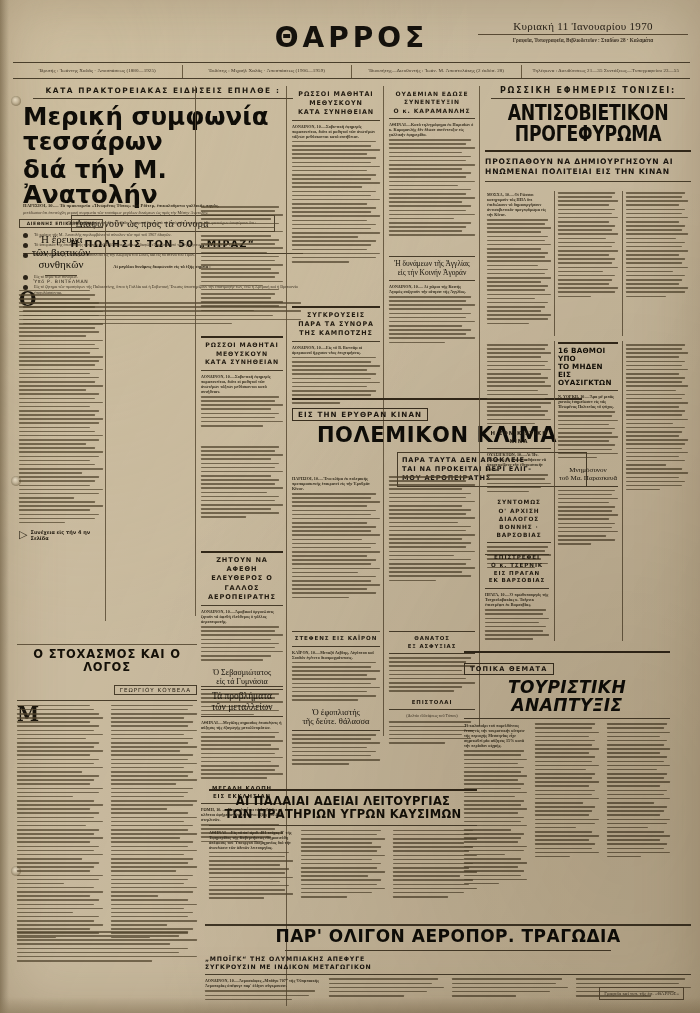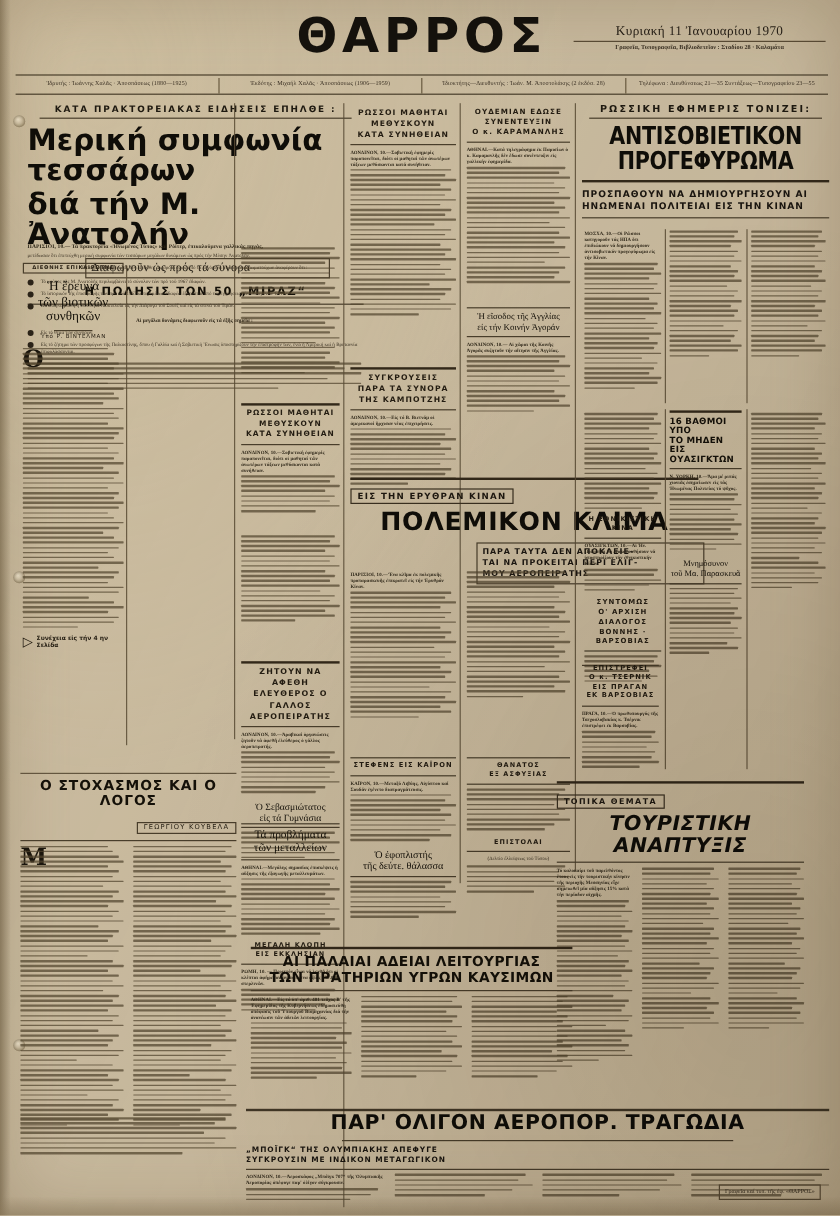--- a/index.html
+++ b/index.html
@@ -17,22 +17,22 @@
   .edge-b{position:absolute;left:0;bottom:0;width:700px;height:16px;
      background:linear-gradient(0deg,#8d7c5e,rgba(205,191,164,0));opacity:.6;}
   .sheet{position:absolute;left:9px;top:6px;width:685px;height:1000px;}
 
   
   .masthead{position:relative;height:58px;}
   .mh-left{position:absolute;left:8px;top:12px;width:210px;text-align:center;}
   .mh-left .l1{font-size:11.5px;letter-spacing:.2px;color:#2b2318;border-bottom:1px solid #5a4c36;
      padding-bottom:2px;display:inline-block;}
   .mh-left .l2{font-size:5.2px;font-weight:bold;color:#3a3023;margin-top:2.5px;letter-spacing:.1px;}
-  .mh-title{position:absolute;left:0;right:0;top:1px;text-align:center;
-     font-family:"DejaVu Sans",sans-serif;font-weight:bold;font-size:40px;letter-spacing:4px;color:#14110c;}
+  .mh-title{position:absolute;left:0;right:0;top:15px;text-align:center;
+     font-family:"DejaVu Sans",sans-serif;font-weight:bold;font-size:28px;letter-spacing:4px;color:#14110c;}
   .mh-right{position:absolute;right:6px;top:14px;width:210px;text-align:center;}
   .mh-right .r1{font-size:11px;color:#241d14;letter-spacing:.3px;}
   .mh-right .r2{font-size:5.2px;font-weight:bold;color:#3a3023;margin-top:2px;
      border-top:1px solid #5a4c36;padding-top:2px;}
   .mh-rule{position:absolute;left:4px;right:4px;top:56px;border-top:1.3px solid #4a3f2c;}
   .mh-strip{position:absolute;left:4px;right:4px;top:59px;height:13px;display:flex;
      border-bottom:1.3px solid #4a3f2c;}
   .mh-strip div{flex:1;text-align:center;font-size:5px;color:#3b3124;padding-top:3px;
      border-right:1px solid #6b5c42;letter-spacing:.1px;}
   .mh-strip div:last-child{border-right:none;}
@@ -519,21 +519,21 @@
           <div class="ln w75"></div>
           <div class="ln w95"></div>
         <div class="ln w90"></div>
           <div class="ln w85"></div>
           <div class="ln w100"></div>
       </div>
     </div>
 
     <div class="col" style="left:380px;top:250px;width:86px;">
       <div class="rule-thin" style="margin-bottom:3px;"></div>
-      <div class="ttl-serif" style="font-size:7.4px;">Ἡ εἴσοδος τῆς Ἀγγλίας</div>
+      <div class="ttl-serif" style="font-size:7.4px;">Ἡ δυνάμεων τῆς Ἀγγλίας</div>
       <div class="ttl-serif" style="font-size:7.4px;">εἰς τήν Κοινήν Ἀγοράν</div>
       <div class="rule-thin" style="margin:3px 0;"></div>
       <div class="dateline" style="font-size:4px;">ΛΟΝΔΙΝΟΝ, 10.— Αἱ χῶραι τῆς Κοινῆς Ἀγορᾶς συζητοῦν τήν αἴτησιν τῆς Ἀγγλίας.</div>
       <div class="body-txt">
         <div class="ln w95"></div>
           <div class="ln w90"></div>
           <div class="ln w100"></div>
         <div class="ln w85"></div>
           <div class="ln w95"></div>
           <div class="ln w90"></div>

